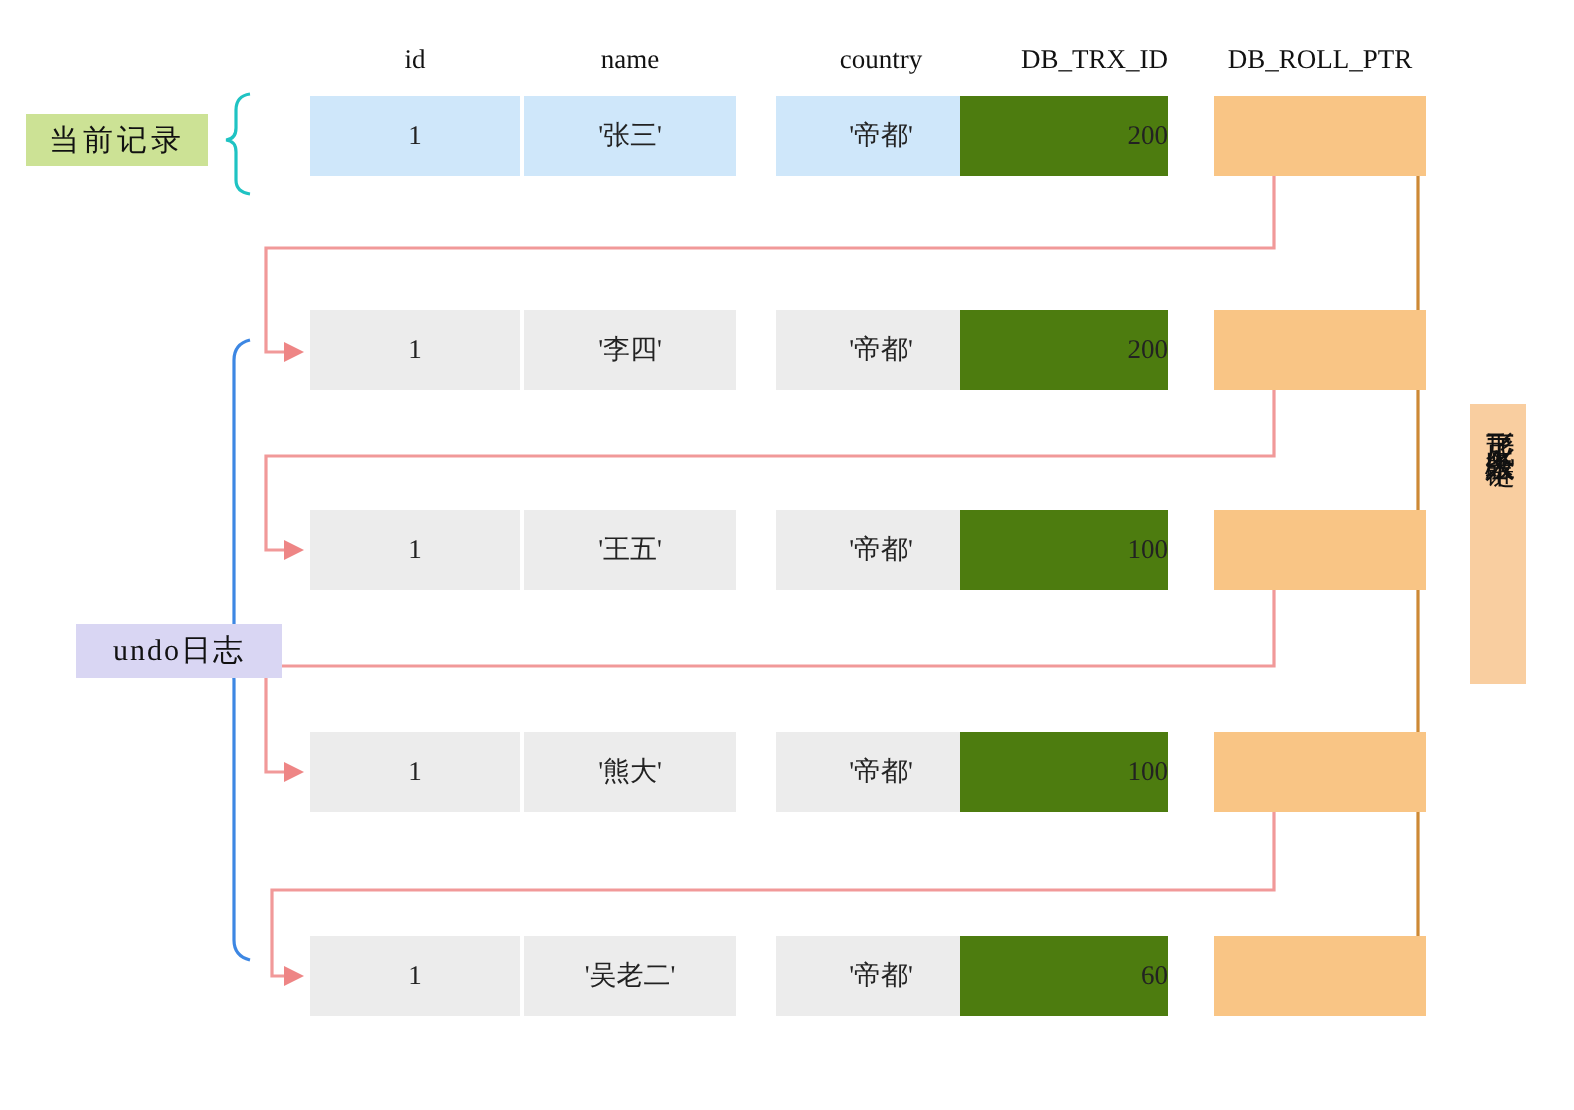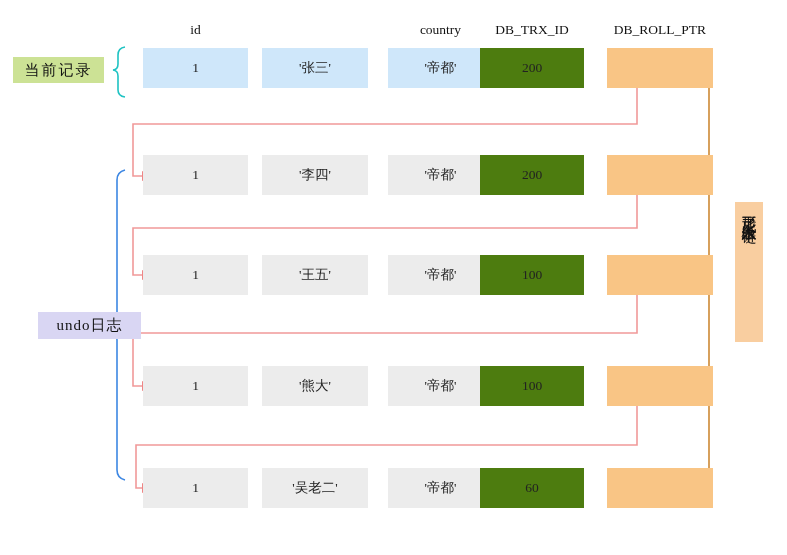--- a/index.html
+++ b/index.html
@@ -9,24 +9,24 @@
   }
   svg.overlay{position:absolute;left:0;top:0;width:787px;height:555px;pointer-events:none;}
   .hdr{
     position:absolute;top:21px;height:18px;line-height:18px;text-align:center;
     font-size:13.5px;color:#111;
   }
   .cell{
     position:absolute;height:40px;line-height:40px;text-align:center;
     font-size:13.5px;color:#222;
   }
-  .c0{left:143px;width:105px;}
+  .c0{left:155px;width:105px;}
   .c1{left:262px;width:106px;}
   .c2{left:388px;width:105px;}
-  .c3{left:480px;width:104px;}
+  .c3{left:480px;width:104px;text-align:right;}
   .c4{left:607px;width:106px;}
   .r0{top:48px;}  .r1{top:155px;} .r2{top:255px;} .r3{top:366px;} .r4{top:468px;}
   .blue{background:#cfe7fa;}
   .gray{background:#ececec;}
   .pink{background:#4d7c0f;font-family:Liberation Serif, serif;}
   .orange{background:#f9c585;}
   .tag{
     position:absolute;display:flex;align-items:center;justify-content:center;
     font-size:15px;letter-spacing:2px;color:#111;
   }
@@ -65,20 +65,21 @@
       <circle cx="637" cy="386" r="4.5"></circle>
       <circle cx="637" cy="488" r="4.5"></circle>
     </g>
 
     <path fill="none" stroke="#1fc3c3" stroke-width="1.6" d="M125,47 Q118,48 118,55 L118,64 Q118,69.5 113,70 Q118,70.5 118,76 L118,90 Q118,96 125,97"></path>
     <path fill="none" stroke="#3d87e3" stroke-width="1.6" d="M125,170 Q117,172 117,180 L117,321 Q117,329 111,330.5 Q117,332 117,340 L117,470 Q117,478 125,480"></path>
     <path fill="none" stroke="#cd8935" stroke-width="1.6" d="M701,66 Q709,67 709,76 L709,266 Q709,274 702,275.5 Q709,277 709,285 L709,478 Q709,487 701,488"></path>
   </svg>
 
   <div class="hdr c0">id</div>
+  <div class="hdr c1">name</div>
   <div class="hdr c2">country</div>
   <div class="hdr c3">DB_TRX_ID</div>
   <div class="hdr c4">DB_ROLL_PTR</div>
 
   <div class="cell c0 r0 blue">1</div>
   <div class="cell c1 r0 blue">'张三'</div>
   <div class="cell c2 r0 blue">'帝都'</div>
   <div class="cell c3 r0 pink">200</div>
   <div class="cell c4 r0 orange"></div>
 

